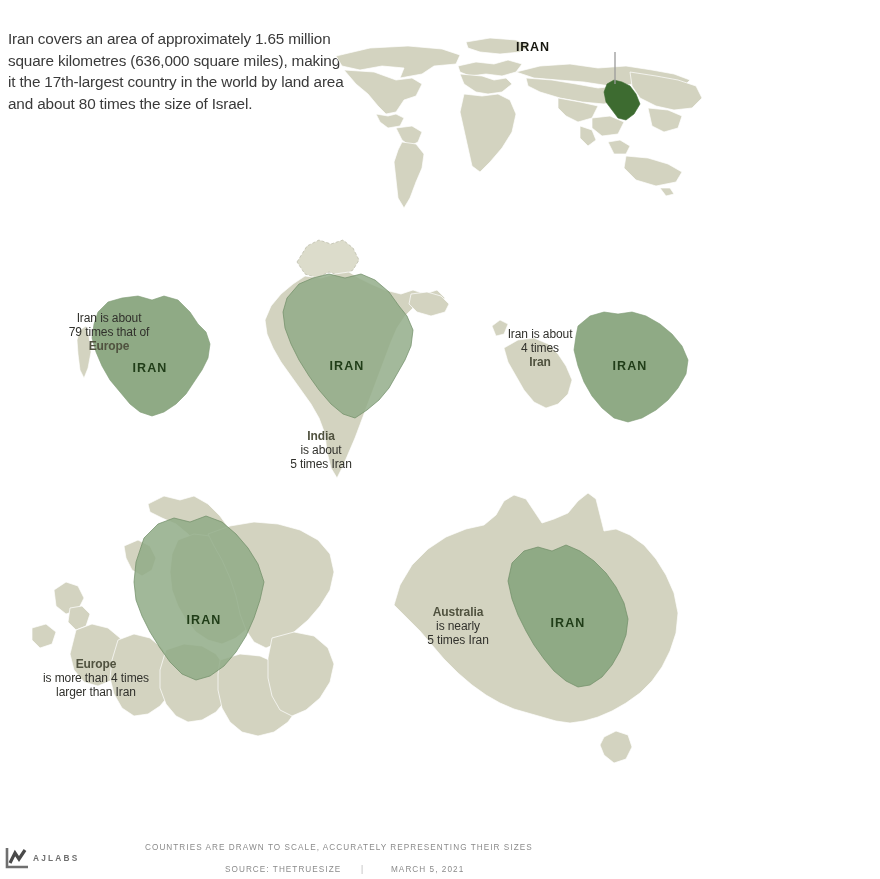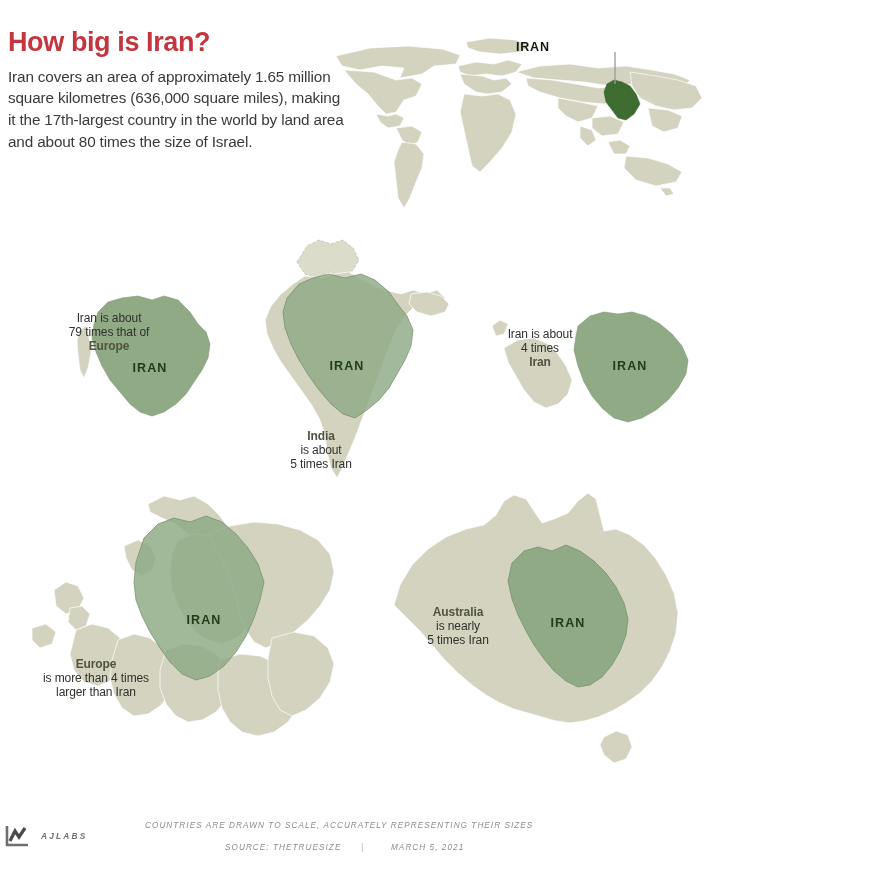--- a/index.html
+++ b/index.html
@@ -38,42 +38,41 @@
     font-size:12.5px;font-weight:bold;color:#17170f;letter-spacing:0.8px;
   }
 
   #lbl-israel{left:14px;top:312px;width:190px;}
   #lbl-india{left:258px;top:430px;width:126px;}
   #lbl-iraq{left:478px;top:328px;width:124px;}
   #lbl-europe{left:6px;top:658px;width:180px;}
   #lbl-australia{left:396px;top:606px;width:124px;}
 
   
-  #footer{position:absolute;left:0;top:804px;width:880px;height:53px;font-style:italic;}
+  #footer{position:absolute;left:0;top:826px;width:880px;height:53px;}
   .foot-note{
     position:absolute;font-size:8.2px;letter-spacing:1.05px;
     color:#8b8b8b;white-space:nowrap;
   }
   #note-scale{left:145px;top:17px;}
   #note-source{left:225px;top:39px;}
   #note-sep{left:361px;top:39px;color:#b4b4b4;}
   #note-date{left:391px;top:39px;}
-  #ajlabs-wrap{position:absolute;left:4px;top:20px;display:flex;align-items:center;gap:11px;}
+  #ajlabs-wrap{position:absolute;left:4px;top:20px;display:flex;align-items:center;gap:3px;}
   #ajlabs-text{font-size:8.3px;letter-spacing:2.2px;color:#6f6f6f;font-weight:bold;}
   #alj-wrap{position:absolute;left:625px;top:-2px;width:70px;text-align:center;}
   #alj-box{
     border:1.6px solid #5d5d5d;display:inline-block;padding:1px 5px 0 5px;margin-top:1px;
   }
   #alj-text{font-size:9.3px;font-weight:bold;letter-spacing:0.6px;color:#4a4a4a;}
 </style>
 </head>
 <body>
 
 <div id="headline" class="panel">
-  <h1 id="title">How big is Iran?</h1>
   <p id="intro">Iran covers an area of approximately 1.65 million square kilometres (636,000 square miles), making it the 17th-largest country in the world by land area and about 80 times the size of Israel.</p>
 </div>
 
 <div class="panel" style="left:330px;top:22px;">
   <svg width="380" height="195" viewBox="0 0 380 195">
     <g fill="#d3d3c0" stroke="#ffffff" stroke-width="0.7">
       <path d="M6,34 L40,26 L78,24 L112,27 L130,33 L126,42 L104,44 L92,52 L70,56 L74,46 L52,44 L30,48 L12,44 Z"></path>
       <path d="M14,48 L44,50 L66,58 L82,56 L92,62 L86,74 L74,78 L66,90 L56,92 L48,84 L38,72 L26,62 Z"></path>
       <path d="M46,92 L58,94 L66,92 L74,96 L70,104 L58,106 L50,100 Z"></path>
       <path d="M66,106 L82,104 L92,110 L88,120 L80,124 L72,118 Z"></path>

